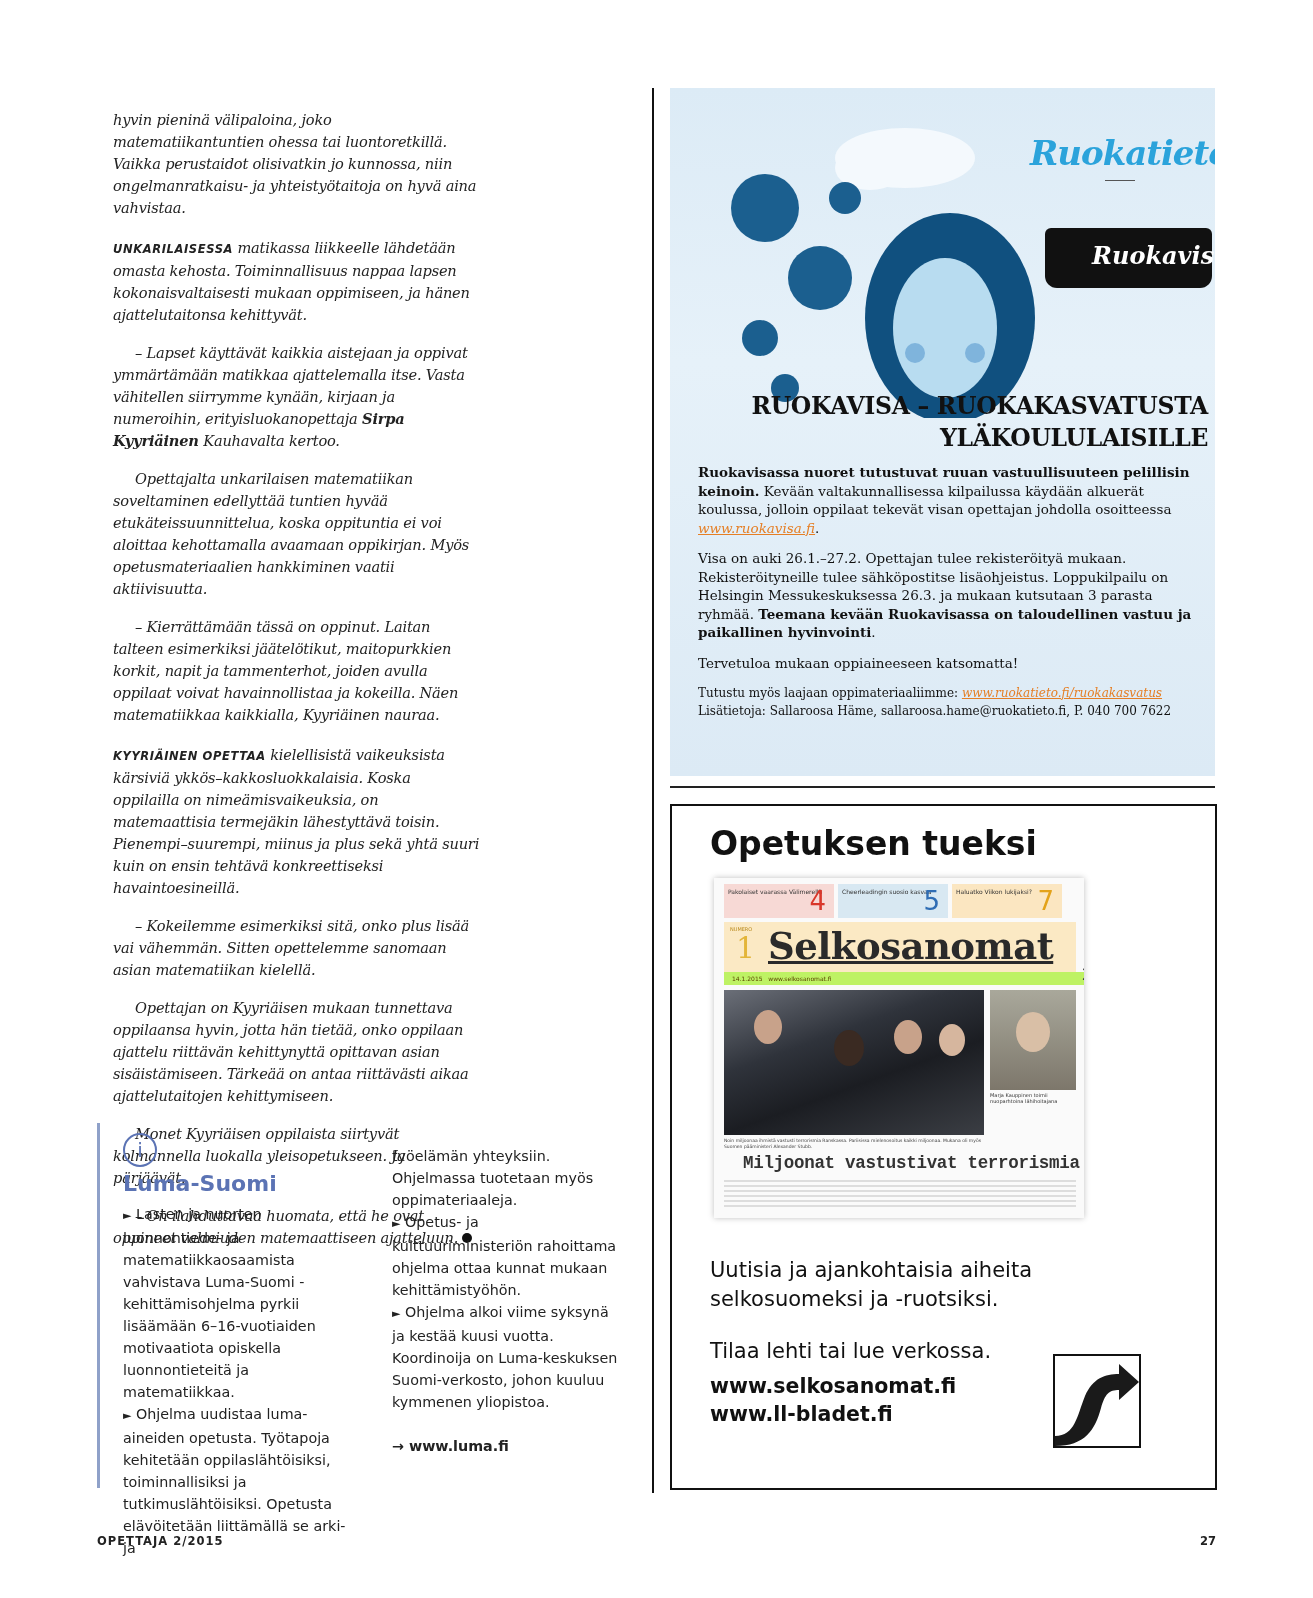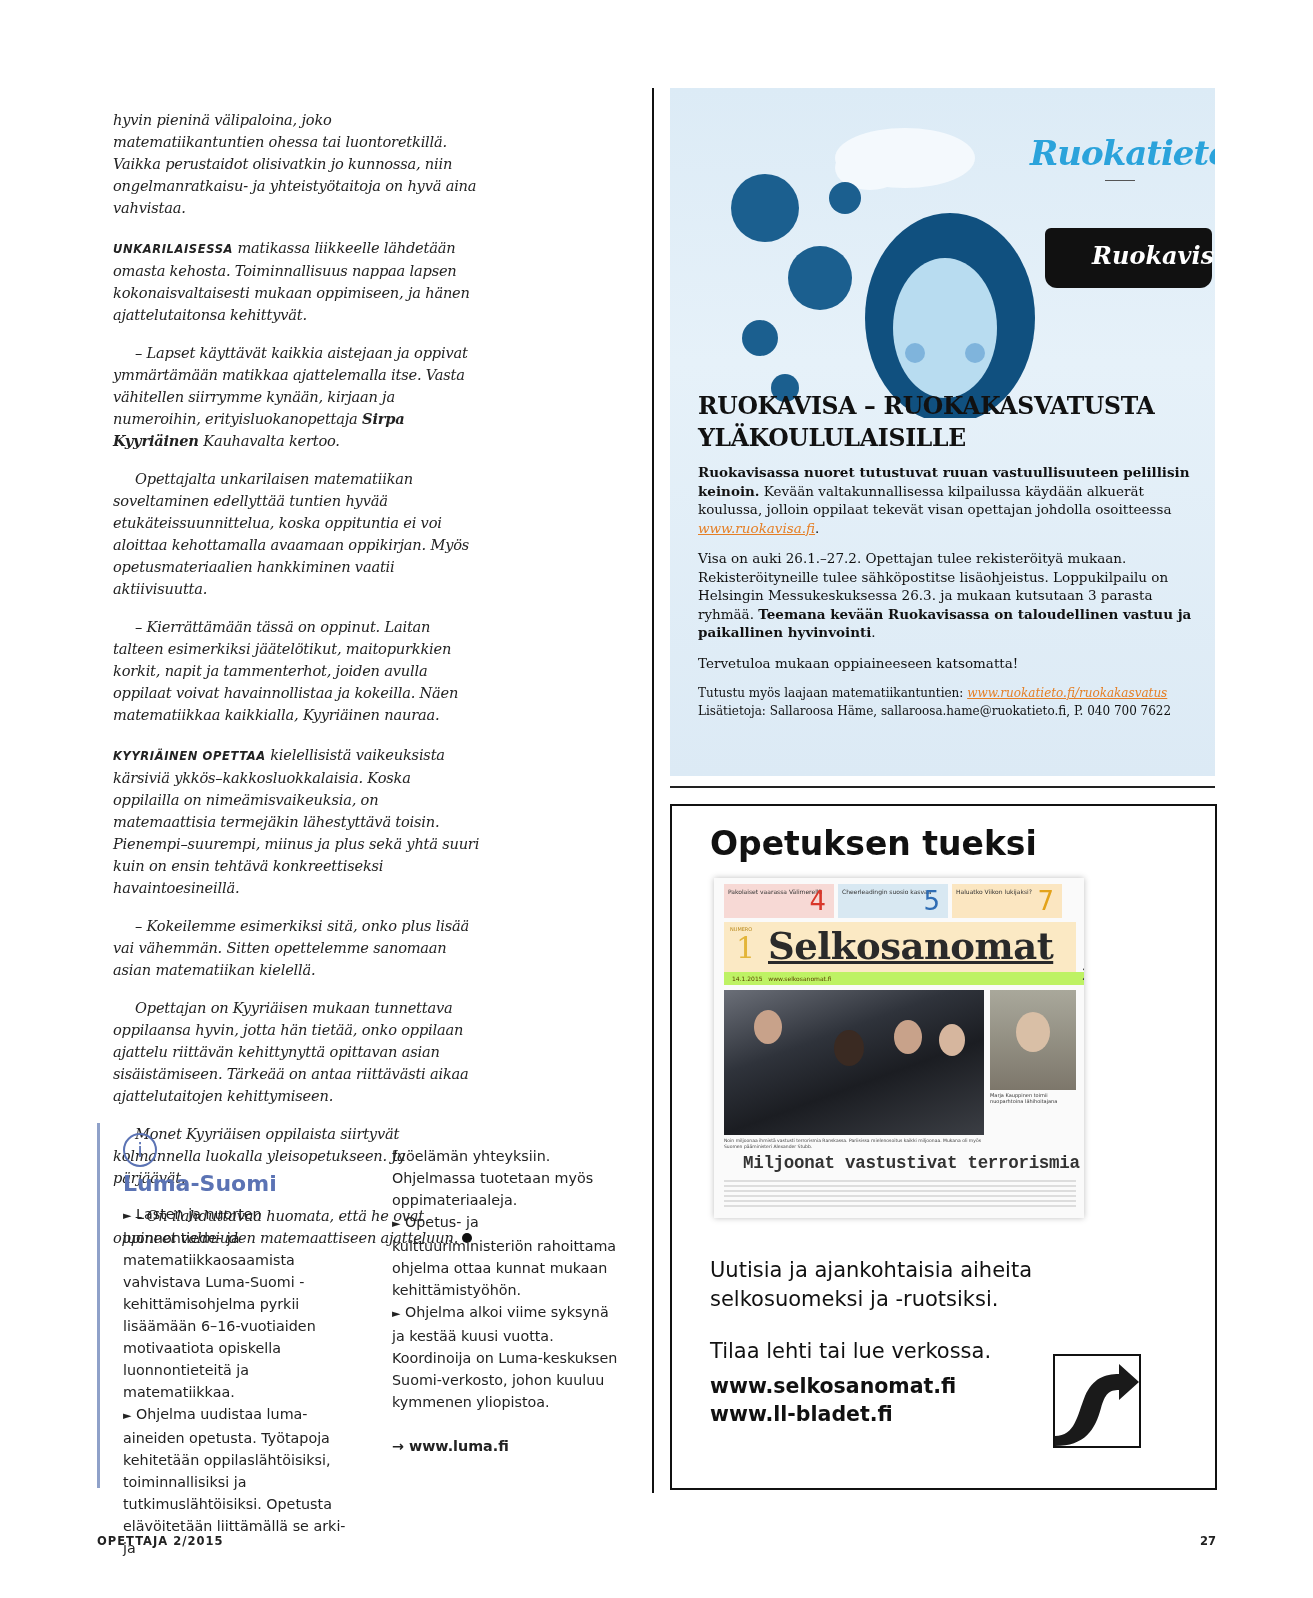--- a/index.html
+++ b/index.html
@@ -28,21 +28,21 @@
   .info-col p { margin: 0; }
   .tri { font-size: 11px; }
   #info-link { font-weight: bold; margin-top: 22px !important; }
 
   
   #ruoka-ad { left: 670px; top: 88px; width: 545px; height: 688px; background: linear-gradient(180deg, #dcebf6 0%, #e6f1f9 40%, #dceaf5 100%); overflow: hidden; }
   #ruoka-illustration { left: 55px; top: 20px; width: 340px; height: 310px; }
   #ruokatieto-logo { left: 360px; top: 45px; font-family: "DejaVu Serif", serif; font-style: italic; font-size: 34px; color: #2ba3db; font-weight: bold; letter-spacing: -1px; }
   #logo-sep { left: 435px; top: 92px; width: 30px; height: 1px; background: #555; }
   #ruokavisa-logo { left: 375px; top: 140px; width: 120px; height: 60px; background: #111; border-radius: 6px 6px 12px 12px; color: #fff; font-family: "DejaVu Serif", serif; font-style: italic; font-weight: bold; font-size: 24px; text-align: center; line-height: 56px; padding-left: 47px; }
-  #ruoka-headline { left: 28px; top: 302px; width: 510px; font-family: "DejaVu Serif", serif; font-weight: bold; font-size: 23.5px; line-height: 32px; color: #111; letter-spacing: -0.3px; }
+  #ruoka-headline { left: 28px; top: 302px; width: 510px; font-family: "DejaVu Serif", serif; font-weight: bold; font-size: 23.5px; line-height: 32px; color: #111; letter-spacing: -0.3px; text-align: right; }
   #ruoka-body { left: 28px; top: 375px; width: 500px; font-family: "DejaVu Serif", serif; font-size: 13.5px; line-height: 18.5px; color: #111; }
   #ruoka-body p { margin: 0 0 12px 0; }
   #ruoka-body b { font-weight: bold; }
   .orange-link { color: #e57f25; text-decoration: underline; font-style: italic; }
   #ruoka-small { font-size: 12px !important; line-height: 18px; }
   #ruoka-small p { margin: 0; }
 
   
   #ad-rule { left: 670px; top: 786px; width: 545px; height: 2px; background: #222; }
 
@@ -132,21 +132,21 @@
   </svg>
   <div id="ruokatieto-logo" class="abs">Ruokatieto</div>
   <div id="logo-sep" class="abs"></div>
   <div id="ruokavisa-logo" class="abs">Ruokavisa</div>
   <div id="ruoka-headline" class="abs">RUOKAVISA – RUOKAKASVATUSTA YLÄKOULULAISILLE</div>
   <div id="ruoka-body" class="abs">
     <p><b>Ruokavisassa nuoret tutustuvat ruuan vastuullisuuteen pelillisin keinoin.</b><span> Kevään valtakunnallisessa kilpailussa käydään alkuerät koulussa, jolloin oppilaat tekevät visan opettajan johdolla osoitteessa </span><span class="orange-link">www.ruokavisa.fi</span><span>.</span></p>
     <p><span>Visa on auki 26.1.–27.2. Opettajan tulee rekisteröityä mukaan. Rekisteröityneille tulee sähköpostitse lisäohjeistus. Loppukilpailu on Helsingin Messukeskuksessa 26.3. ja mukaan kutsutaan 3 parasta ryhmää. </span><b>Teemana kevään Ruokavisassa on taloudellinen vastuu ja paikallinen hyvinvointi</b><span>.</span></p>
     <p>Tervetuloa mukaan oppiaineeseen katsomatta!</p>
     <div id="ruoka-small">
-      <p><span>Tutustu myös laajaan matematiikantuntien: </span><span class="orange-link">www.ruokatieto.fi/ruokakasvatus</span></p>
+      <p><span>Tutustu myös laajaan oppimateriaaliimme: </span><span class="orange-link">www.ruokatieto.fi/ruokakasvatus</span></p>
       <p>Lisätietoja: Sallaroosa Häme, sallaroosa.hame@ruokatieto.fi, P. 040 700 7622</p>
     </div>
   </div>
 </div>
 
 <div id="ad-rule" class="abs"></div>
 
 <div id="selko-ad" class="abs">
   <div id="selko-title" class="abs">Opetuksen tueksi</div>
   <div id="paper" class="abs">

